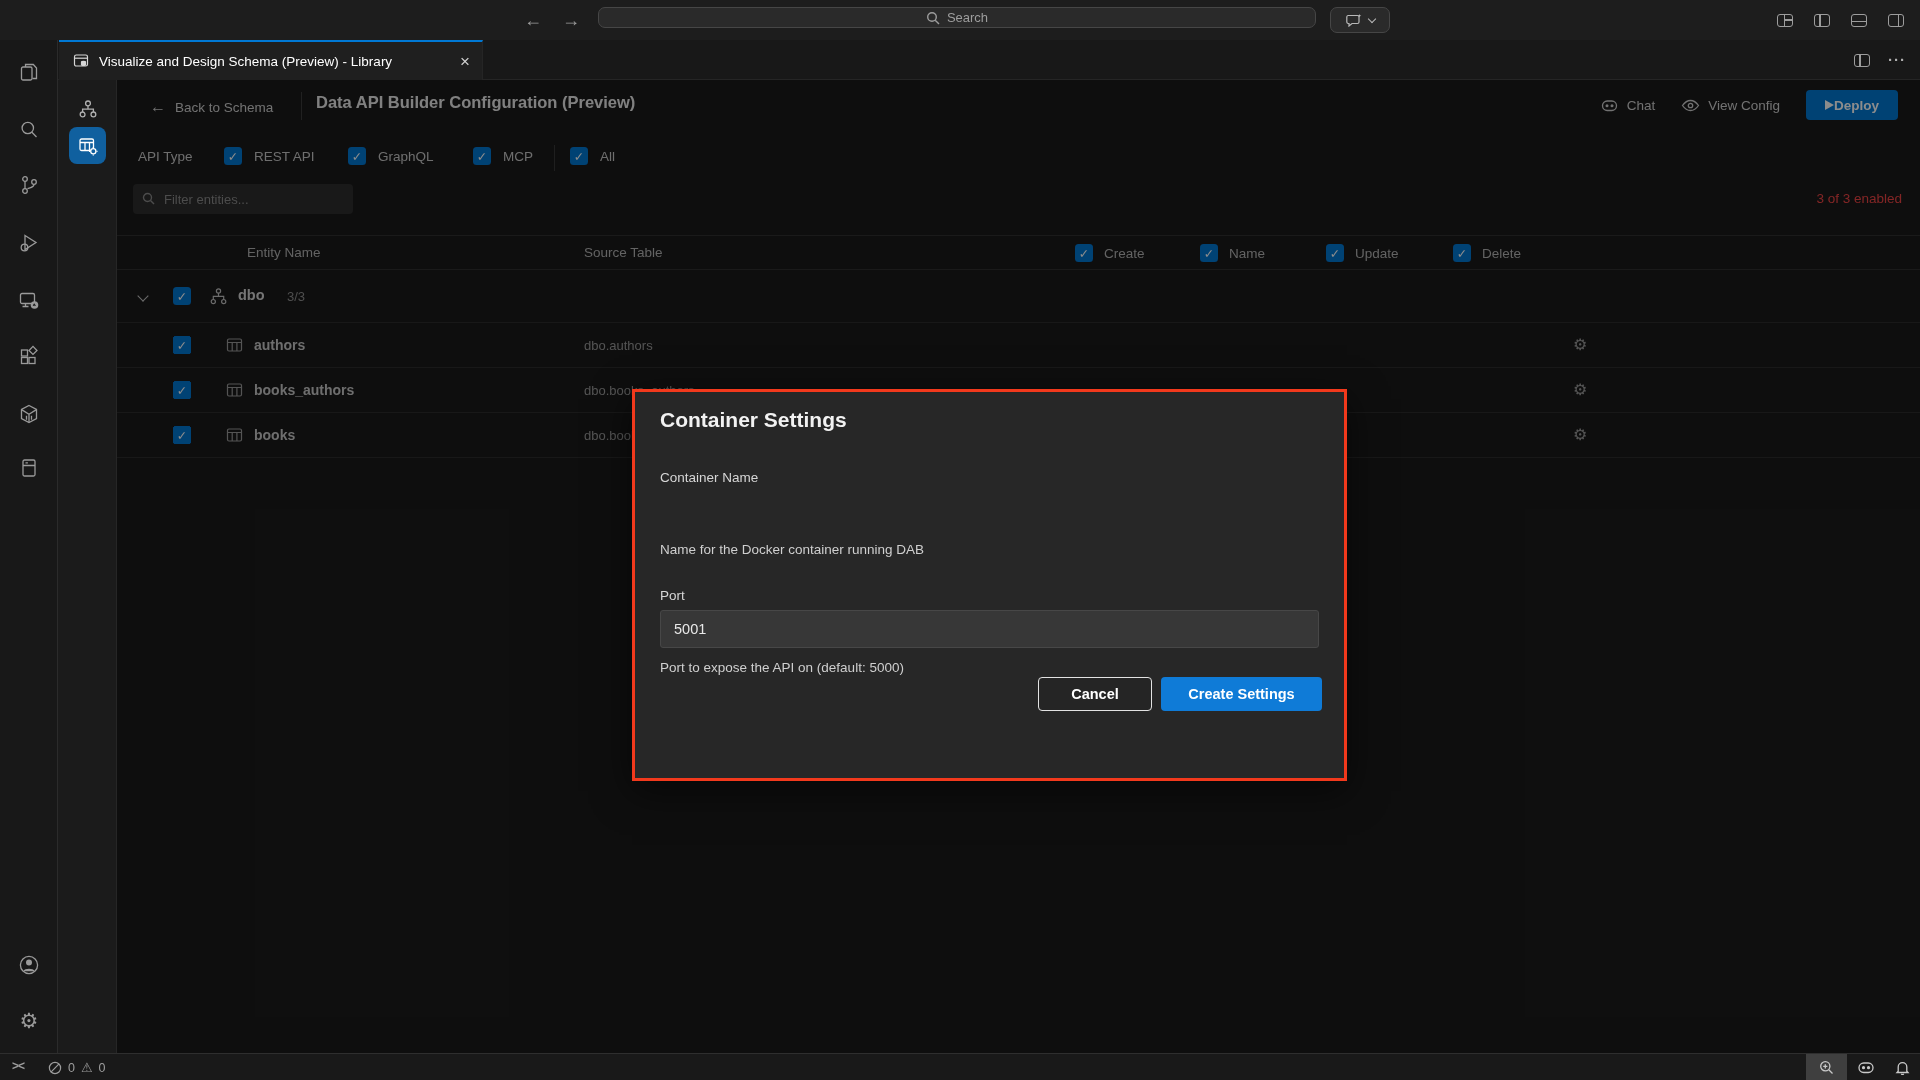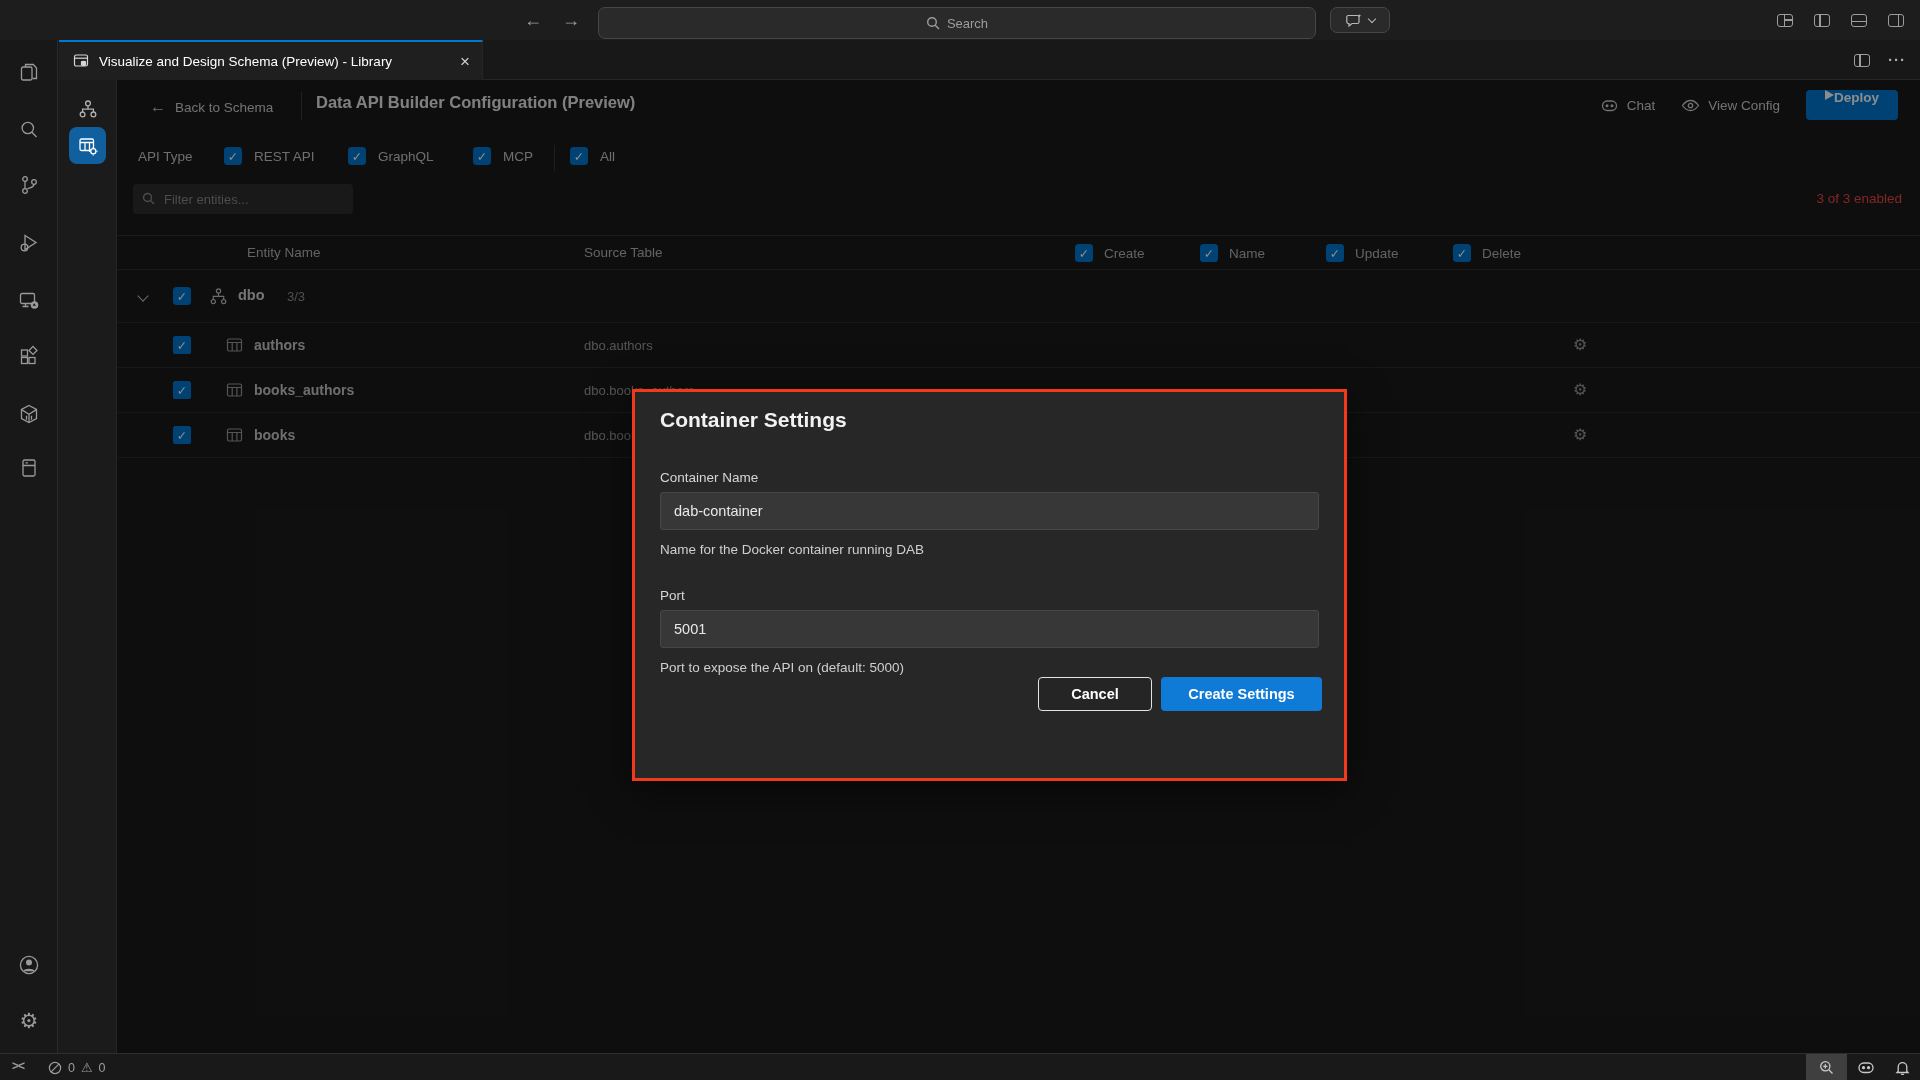--- a/index.html
+++ b/index.html
@@ -3,21 +3,21 @@
 <meta charset="utf-8">
 <style>
   * { margin:0; padding:0; box-sizing:border-box; }
   body { background:#000; font-family:"Liberation Sans", sans-serif; }
   .screen { position:relative; width:1920px; height:1080px; background:#1c1c1c; overflow:hidden; }
 
   
   .titlebar { position:absolute; left:0; top:0; right:0; height:40px; background:#1d1d1d; }
   .nav-arrows { position:absolute; left:524px; top:0; height:40px; display:flex; gap:20px; align-items:center; color:#9d9d9d; font-size:18px; }
   .glyph-btn { cursor:default; }
-  .search-box { position:absolute; left:598px; top:7px; width:718px; height:32px; background:#2a2a2a; border:1px solid #464646; border-radius:7px; display:flex; align-items:center; justify-content:center; gap:7px; color:#9d9d9d; font-size:13px; }
+  .search-box { position:absolute; left:598px; top:7px; width:718px; height:21px; background:#2a2a2a; border:1px solid #464646; border-radius:7px; display:flex; align-items:center; justify-content:center; gap:7px; color:#9d9d9d; font-size:13px; }
   .chat-btn { position:absolute; left:1330px; top:7px; width:60px; height:26px; background:#2a2a2a; border:1px solid #464646; border-radius:7px; display:flex; align-items:center; justify-content:center; gap:7px; color:#b8b8b8; }
   .layout-icons { position:absolute; right:16px; top:0; height:40px; display:flex; gap:21px; align-items:center; }
   .lic { width:16px; height:13px; border:1.5px solid #9d9d9d; border-radius:3px; position:relative; }
   .lic-custom::before { content:""; position:absolute; left:42%; top:0; bottom:0; width:1.5px; background:#9d9d9d; }
   .lic-custom::after { content:""; position:absolute; left:42%; right:0; top:42%; height:1.5px; background:#9d9d9d; }
   .lic-left::before { content:""; position:absolute; left:32%; top:0; bottom:0; width:1.5px; background:#9d9d9d; }
   .lic-bottom::before { content:""; position:absolute; left:0; right:0; top:55%; height:1.5px; background:#9d9d9d; }
   .lic-right::before { content:""; position:absolute; left:62%; top:0; bottom:0; width:1.5px; background:#9d9d9d; }
   .chev { display:inline-block; width:6px; height:6px; border-right:1.6px solid #b8b8b8; border-bottom:1.6px solid #b8b8b8; transform:rotate(45deg); margin-top:-3px; }
 
@@ -46,21 +46,21 @@
   .content { position:absolute; left:117px; top:80px; right:0; bottom:27px; background:#1b1b1b; }
   .dim { position:absolute; inset:0; background:rgba(0,0,0,0.45); z-index:5; }
 
   .back-link { position:absolute; left:33px; top:18px; display:flex; align-items:center; gap:9px; color:#cfcfcf; font-size:13.5px; }
   .back-link::before { content:"←"; font-size:16px; }
   .hdr-divider { position:absolute; left:184px; top:12px; width:1px; height:28px; background:#3c3c3c; }
   .page-title { position:absolute; left:199px; top:13px; font-size:16.5px; font-weight:bold; color:#eaeaea; }
   .hdr-right { position:absolute; right:22px; top:10px; display:flex; gap:26px; align-items:center; }
   .hdr-link { display:flex; align-items:center; gap:8px; color:#cfcfcf; font-size:13.5px; }
   .hdr-link svg { stroke:#cfcfcf; fill:none; stroke-width:1.3; }
-  .deploy-btn { width:92px; height:30px; background:var(--accent); border-radius:4px; display:flex; align-items:flex-start; justify-content:center; color:#fff; font-size:13.5px; font-weight:600; }
+  .deploy-btn { width:92px; height:30px; background:var(--accent); border-radius:4px; display:flex; align-items:center; justify-content:center; color:#fff; font-size:13.5px; font-weight:600; }
   .play-tri { width:0; height:0; border-left:9px solid #fff; border-top:5.5px solid transparent; border-bottom:5.5px solid transparent; }
 
   .cb { width:18px; height:18px; background:var(--accent); border-radius:3.5px; position:relative; flex:0 0 auto; }
   .cb::after { content:"✓"; position:absolute; inset:0; display:flex; align-items:center; justify-content:center; color:#fff; font-size:12.5px; }
 
   .api-row { position:absolute; left:0; right:0; top:67px; height:22px; }
   .api-label { position:absolute; left:21px; top:2px; color:#c8c8c8; font-size:13.5px; }
   .cbgroup { position:absolute; top:0; display:flex; align-items:center; gap:12px; color:#c8c8c8; font-size:13.5px; }
   .api-divider { position:absolute; left:437px; top:-2px; width:1px; height:26px; background:#3a3a3a; }
 
@@ -394,21 +394,20 @@
       <span class="row-gear"></span>
     </div>
 
     <div class="dim"></div>
   </div>
 
   <div class="modal">
     <div class="m-title">Container Settings</div>
 
     <div class="m-label ml1">Container Name</div>
-    <input class="m-input mi1" value="dab-container" style="">
     <div class="m-help mh1">Name for the Docker container running DAB</div>
 
     <div class="m-label ml2">Port</div>
     <input class="m-input mi2" value="5001" style="">
     <div class="m-help mh2">Port to expose the API on (default: 5000)</div>
 
     <div class="m-actions">
       <div class="btn-cancel">Cancel</div>
       <div class="btn-create">Create Settings</div>
     </div>

